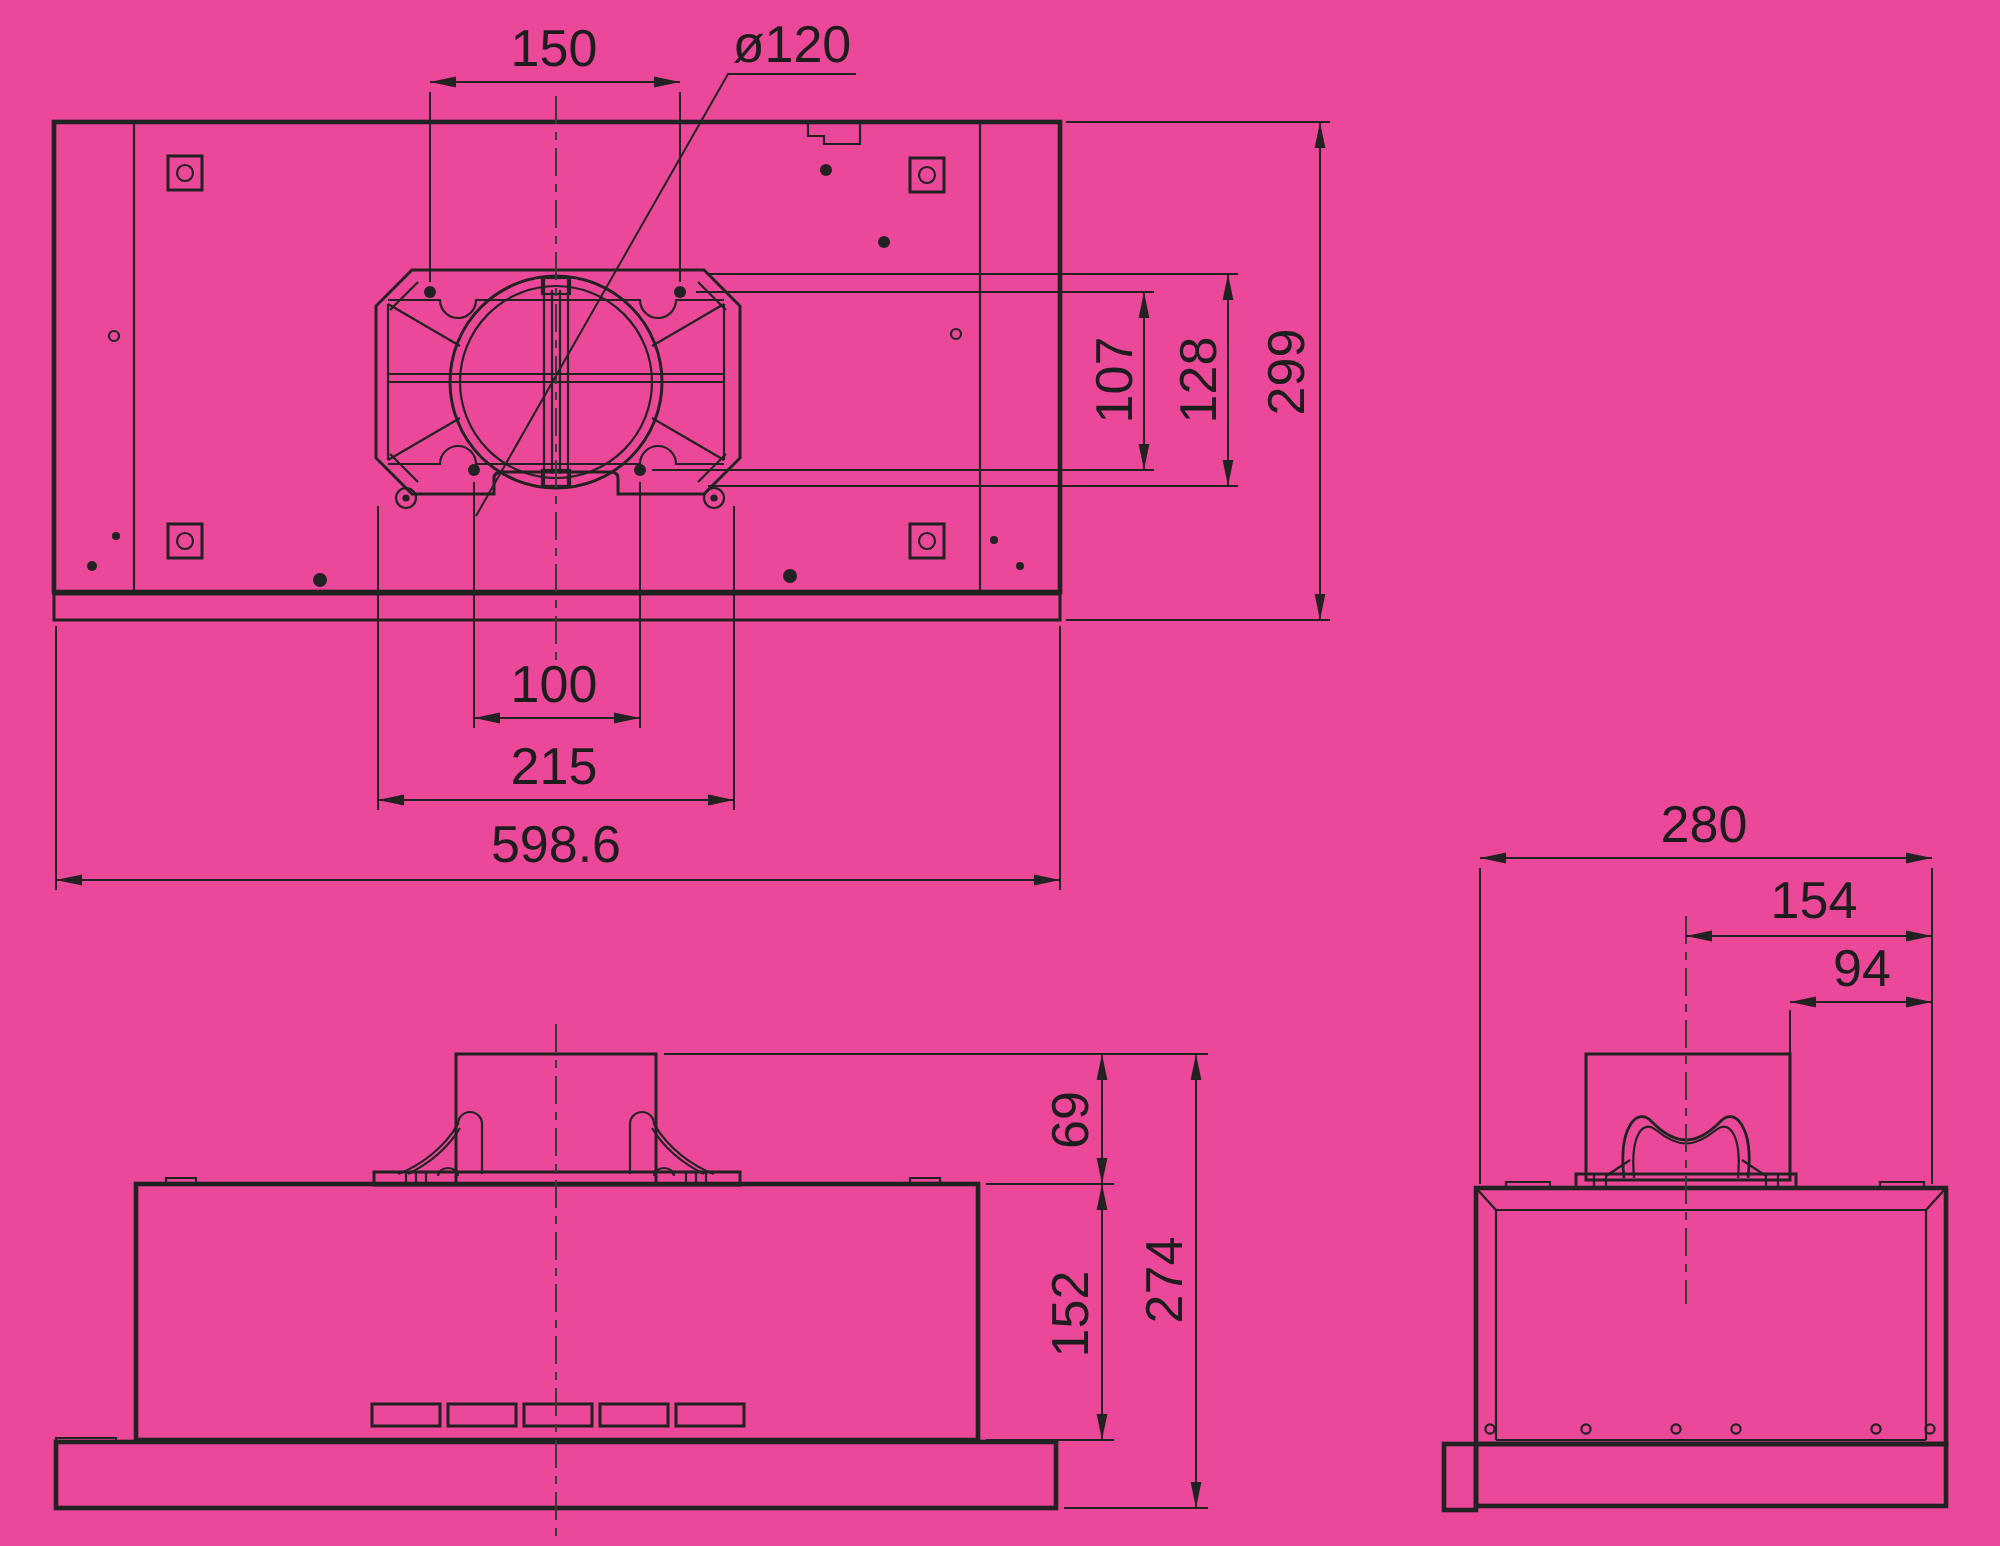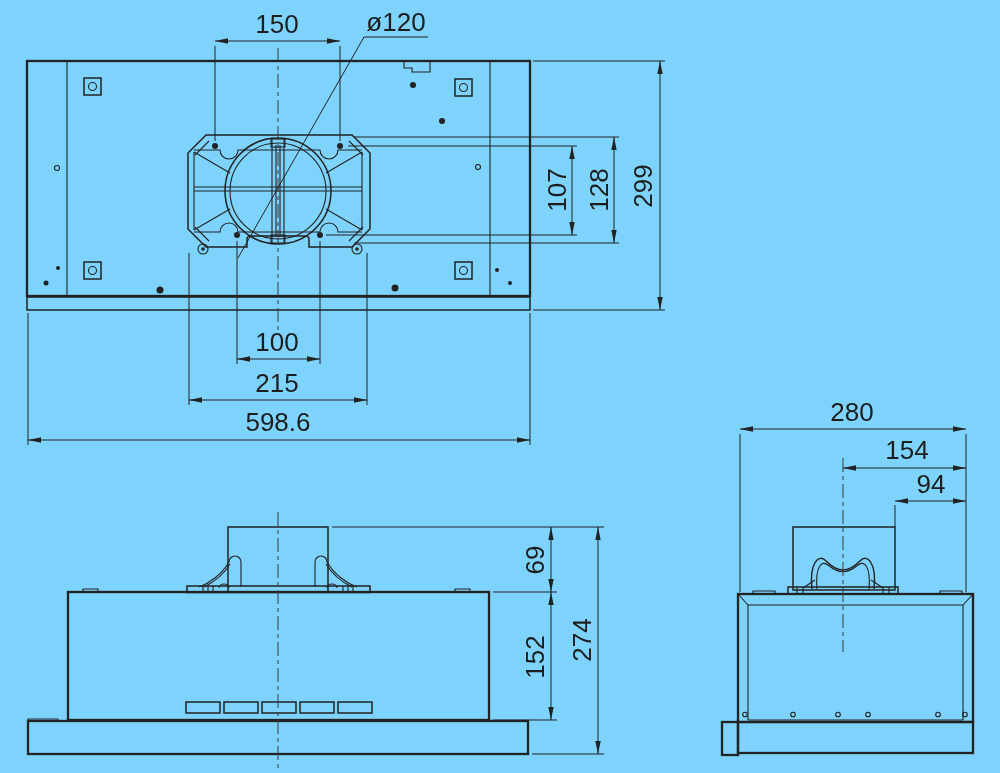--- a/index.html
+++ b/index.html
@@ -1,16 +1,16 @@
 <!DOCTYPE html>
 <html><head>
 <meta charset="utf-8">
 <style>
   html,body{margin:0;padding:0;background:#ffffff;}
-  .page{position:relative;width:1000px;height:773px;background:#7dd3fc;overflow:hidden;}
+  .page{position:relative;width:1000px;height:773px;background:#ec4899;overflow:hidden;}
   svg{display:block;}
   .ln{stroke:#222;fill:none;stroke-width:1.1;stroke-linecap:butt;stroke-linejoin:miter;}
   .thick{stroke-width:2.3;}
   .med{stroke-width:1.5;}
   .dim{stroke:#222;fill:none;stroke-width:1;}
   .cl{stroke:#3a3a3a;fill:none;stroke-width:1;stroke-dasharray:14 4 4 4;}
   .dot{fill:#222;stroke:none;}
   .t{font-family:"Liberation Sans",sans-serif;font-size:26px;fill:#1d1d1d;text-anchor:middle;}
 </style>
 </head>

